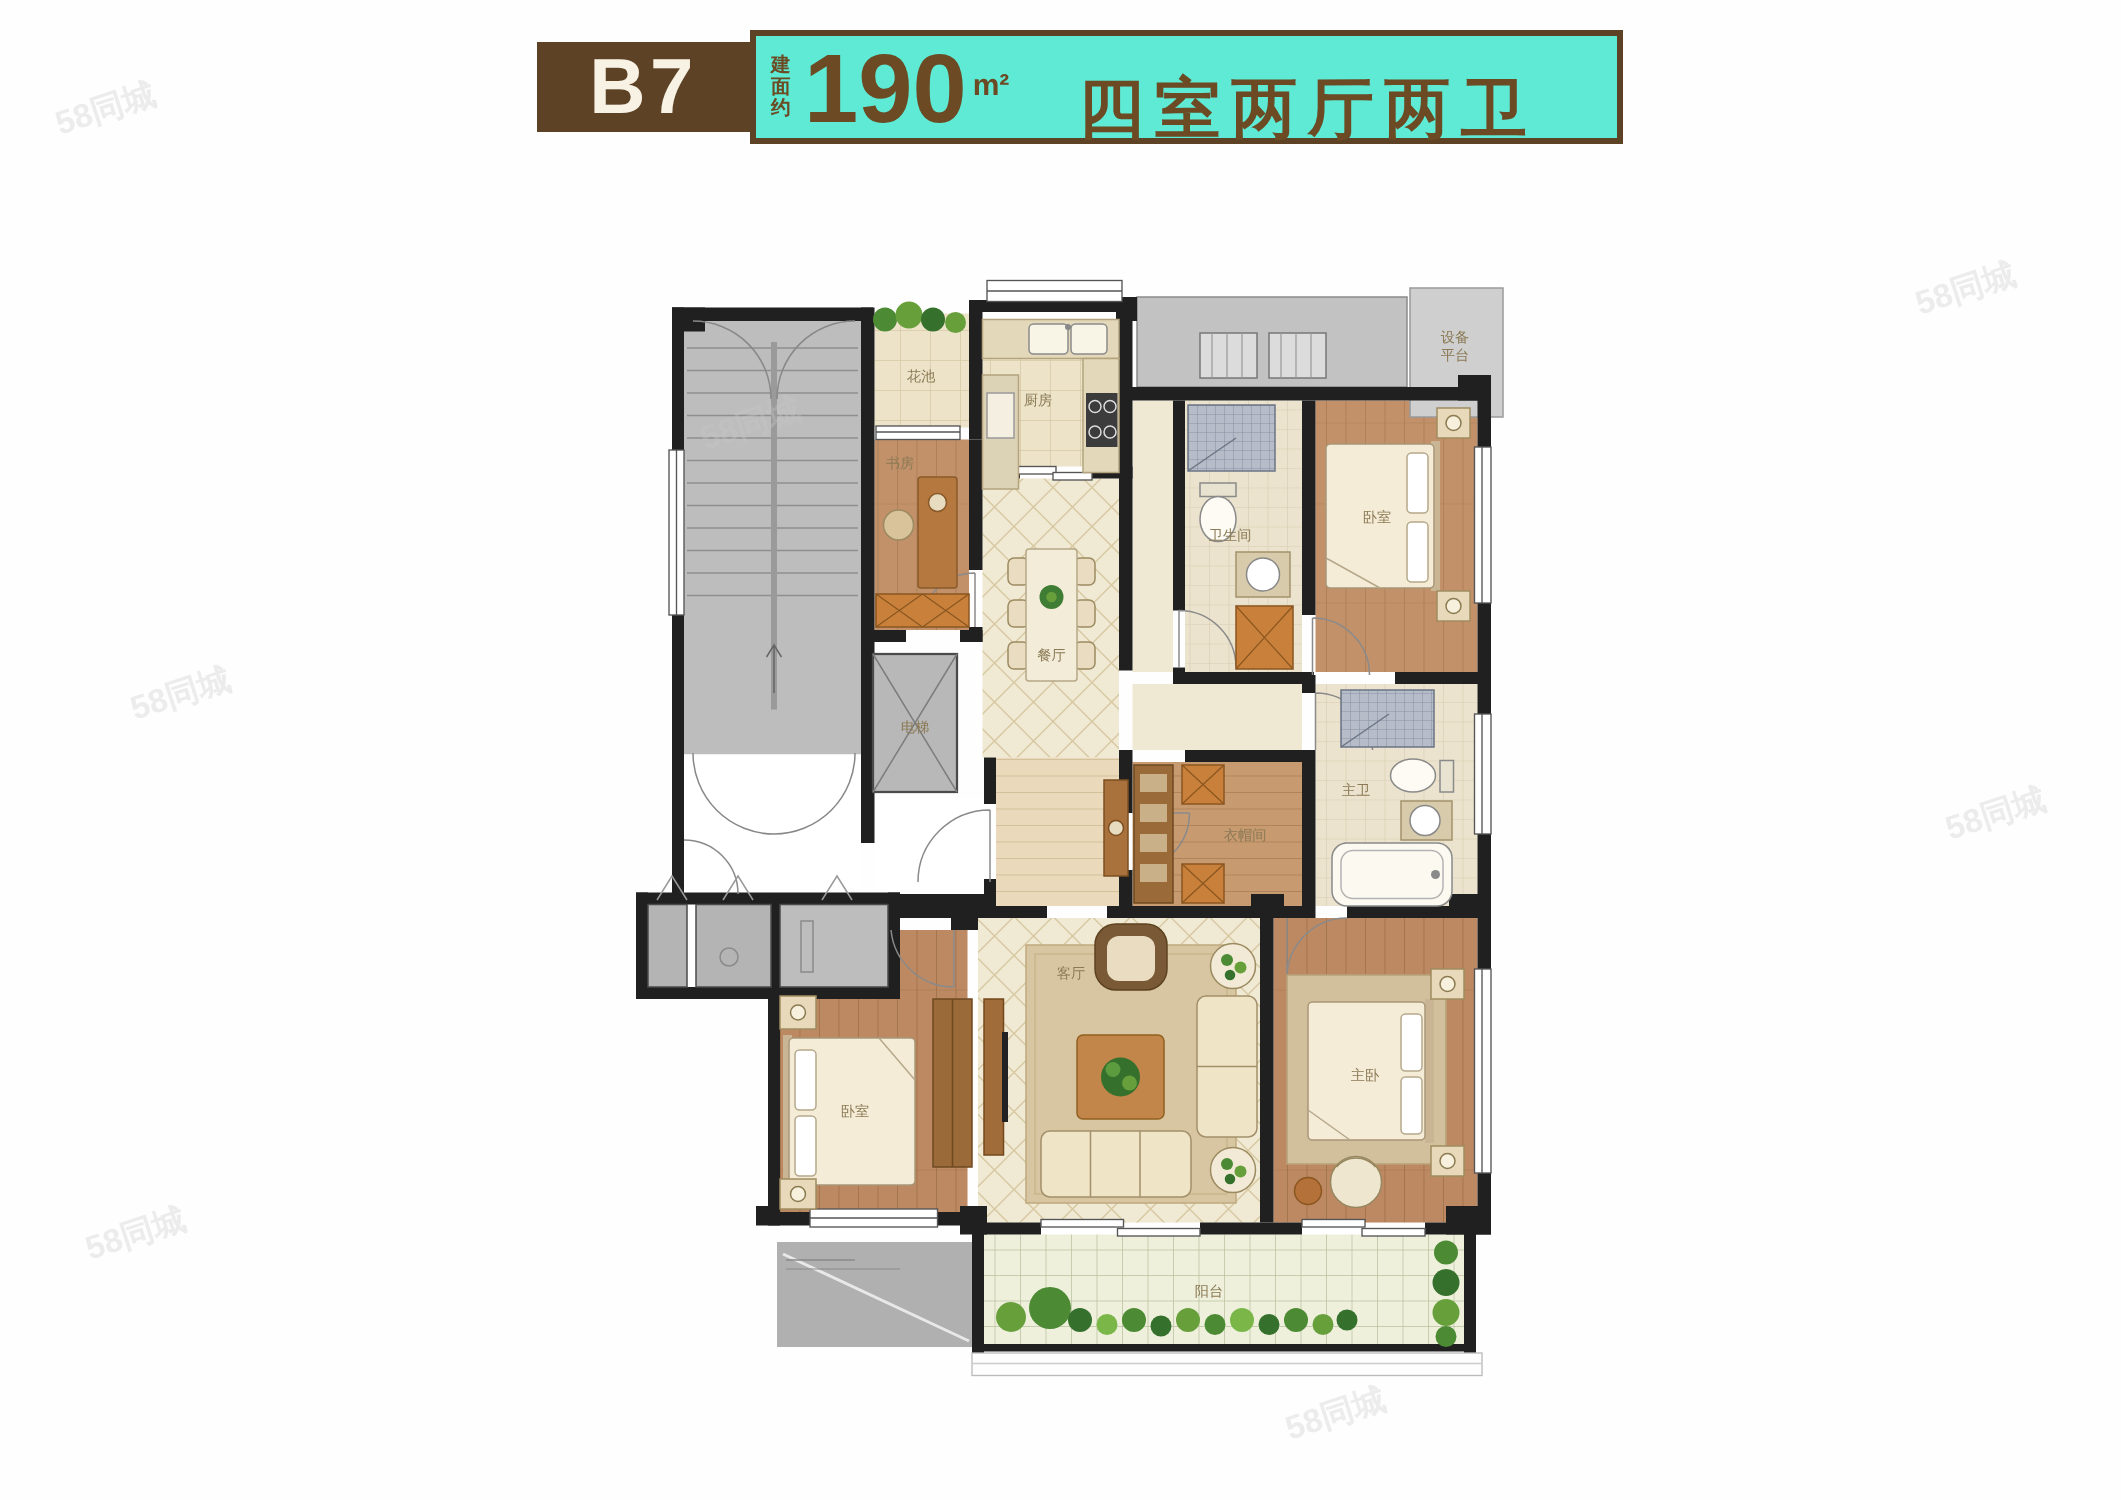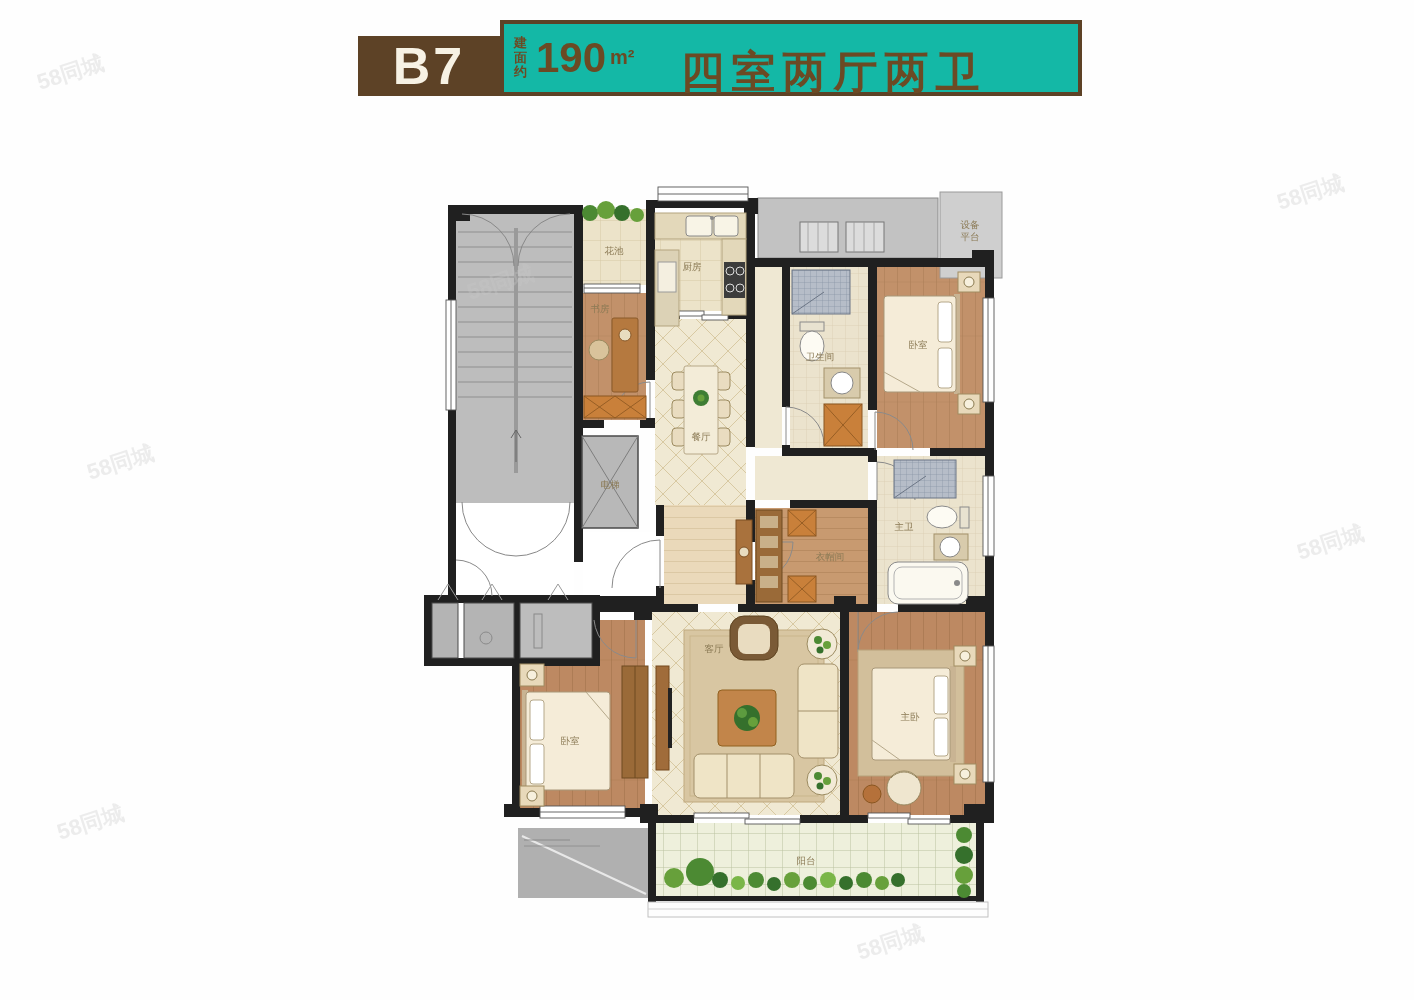--- a/index.html
+++ b/index.html
@@ -1,26 +1,26 @@
 <!DOCTYPE html>
 <html><head>
 <meta charset="utf-8">
 <style>
   html,body{margin:0;padding:0;background:#fff;}
   .stage{position:relative;width:1414px;height:1000px;background:#fefefe;overflow:hidden;
          font-family:"Liberation Sans",sans-serif;}
   
-  .hdr{position:absolute;left:358px;top:20px;display:flex;align-items:flex-end;height:76px;}
+  .hdr{position:absolute;left:358px;top:20px;display:flex;align-items:center;height:76px;}
   .hdr .unit{width:142px;background:#5d4226;color:#f7f2e4;display:flex;align-items:center;
              justify-content:center;font-size:52px;font-weight:bold;letter-spacing:3px;}
-  .hdr .info{box-sizing:border-box;height:76px;width:582px;background:#14b8a6;border:4px solid #5d4226;
+  .hdr .info{box-sizing:border-box;height:76px;width:582px;background:#5eead4;border:4px solid #5d4226;
              display:flex;align-items:center;padding:0 16px 0 10px;color:#6b4a24;}
   .hdr .area-label{width:16px;font-size:13px;line-height:1.12;font-weight:bold;word-break:break-all;
              margin-right:6px;}
-  .hdr .area-val{font-size:42px;font-weight:bold;line-height:1;}
+  .hdr .area-val{font-size:65px;font-weight:bold;line-height:1;}
   .hdr .area-unit{font-size:20px;font-weight:bold;margin:14px 0 16px 4px;}
   .hdr .layout{font-size:44px;font-weight:bold;letter-spacing:7px;margin-left:46px;white-space:nowrap;margin-top:28px;}
   svg{position:absolute;left:0;top:0;}
   svg text{font-family:"Liberation Sans",sans-serif;}
   .roomlabel{fill:#8b7a55;font-size:9.5px;}
   .wm{fill:#c9c9c9;opacity:.33;font-size:22px;font-weight:bold;}
 </style>
 </head>
 <body>
 

